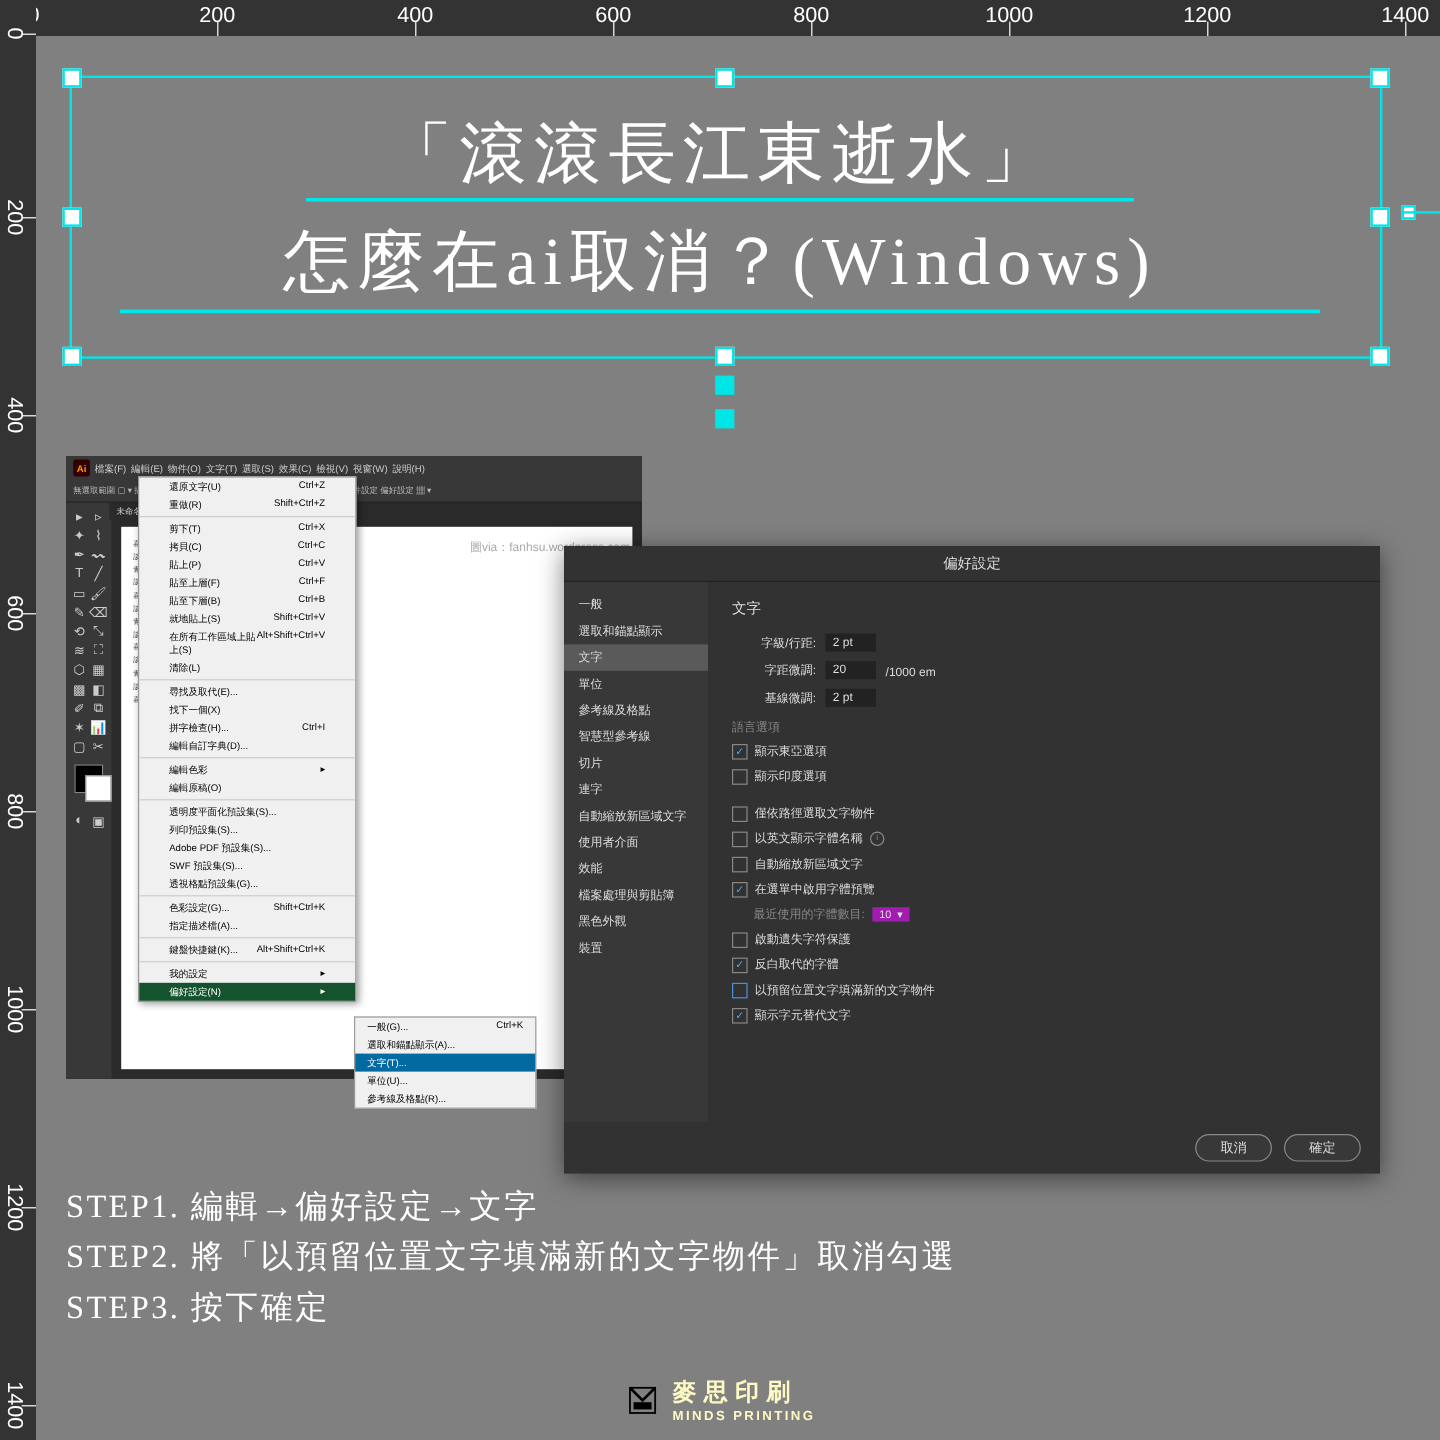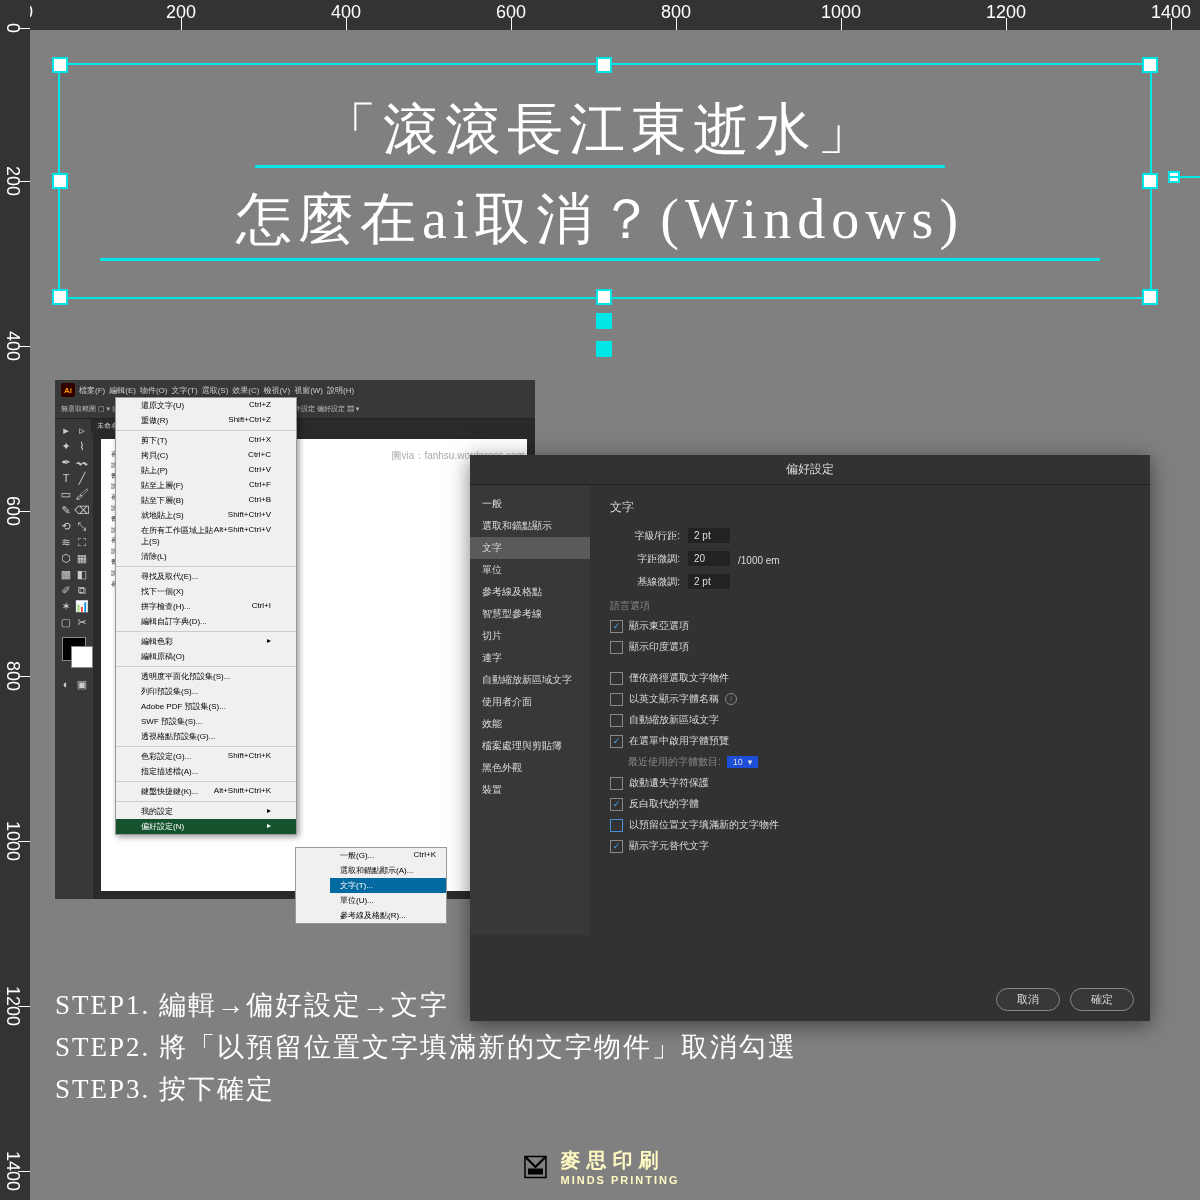--- a/index.html
+++ b/index.html
@@ -216,21 +216,20 @@
     background: #f0f0f0;
     border: 1px solid #999;
     font-size: 8px;
     color: #000;
     z-index: 6;
   }
   .submenu .mi {
     display: flex;
     justify-content: space-between;
     padding: 2px 10px;
-    margin-left: 34px;
   }
   .submenu .mi.hl {
     background: #0369a1;
     color: #fff;
   }
   .doc-area {
     flex: 1;
     background: #fff;
     margin: 20px 8px 8px 8px;
     padding: 10px;
@@ -339,37 +338,36 @@
     display:inline-block;
     width:10px;height:10px;
     border:1px solid #888;
     border-radius:50%;
     font-size:7px;
     text-align:center;
     line-height:10px;
     color:#888;
   }
   .mini-sel {
-    background:#1d4ed8;
+    background:#a21caf;
     padding:1px 6px;
     font-size:9px;
   }
   .prefs-footer {
     display: flex;
     justify-content: flex-end;
     gap: 10px;
     padding: 10px 16px;
   }
   .btn {
     border: 1px solid #888;
     border-radius: 12px;
     padding: 3px 20px;
     font-size: 11px;
     background: #383838;
-    margin-top: 43px;
   }
   
   .steps {
     position: absolute;
     top: 985px;
     left: 55px;
     font-size: 27px;
     color: #fff;
     line-height: 1.55;
     font-family: "Songti TC","PMingLiU", serif;

